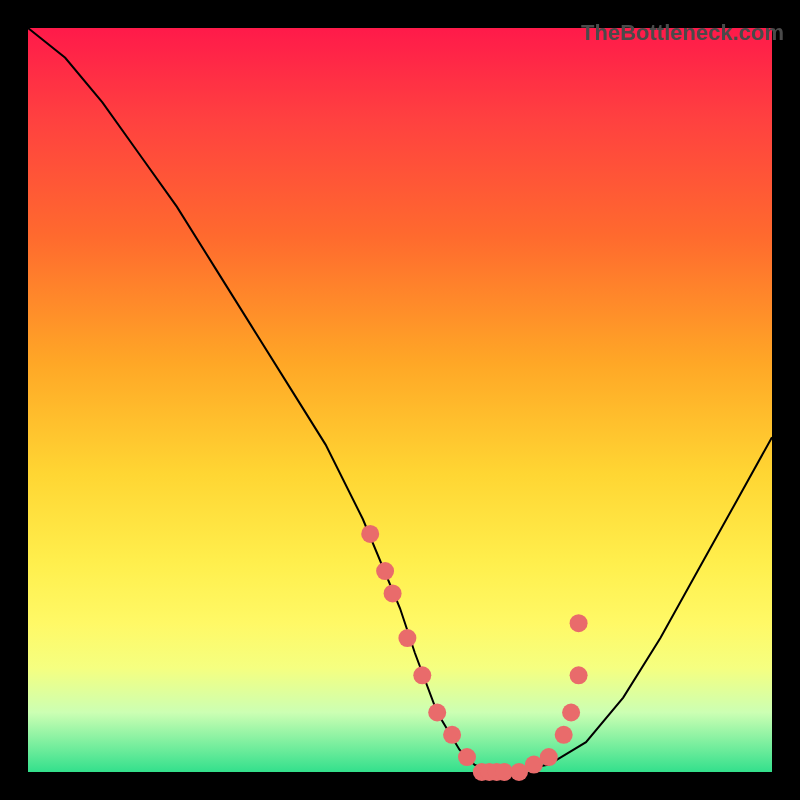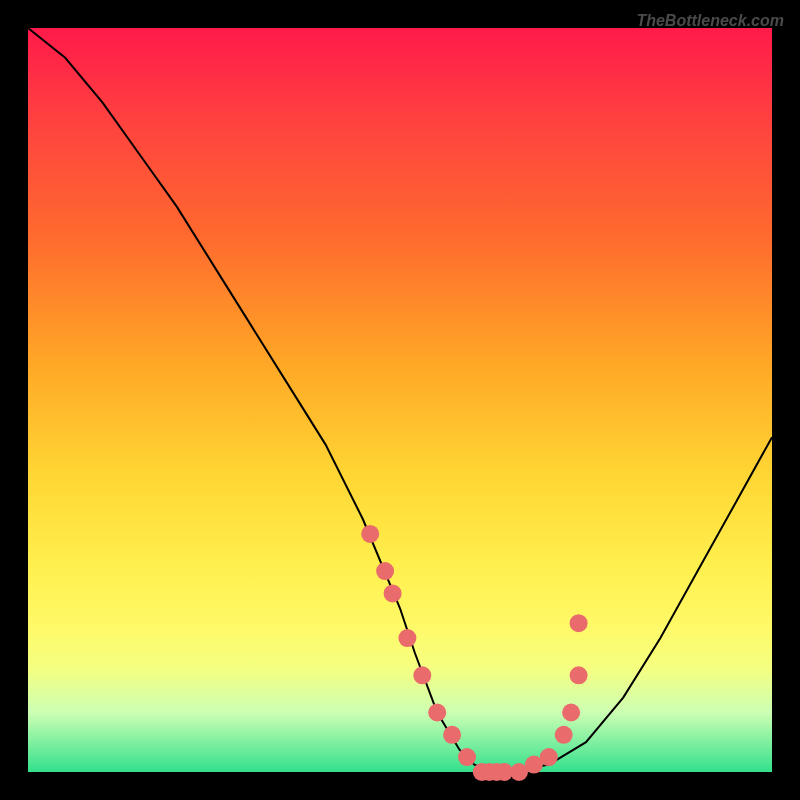--- a/index.html
+++ b/index.html
@@ -6,27 +6,26 @@
     margin: 0;
     padding: 0;
     width: 800px;
     height: 800px;
     background: #000;
     position: relative;
     font-family: Arial, Helvetica, sans-serif;
   }
   .watermark {
     position: absolute;
-    top: 12px;
+    top: 20px;
     right: 16px;
     color: #4a4a4a;
-    font-size: 16px;
+    font-size: 22px;
     font-weight: bold;
     z-index: 10;
-    font-style: italic;
   }
   .plot-area {
     position: absolute;
     left: 28px;
     top: 28px;
     width: 744px;
     height: 744px;
     background: linear-gradient(to bottom,
       #ff1a4a 0%,
       #ff4040 12%,

